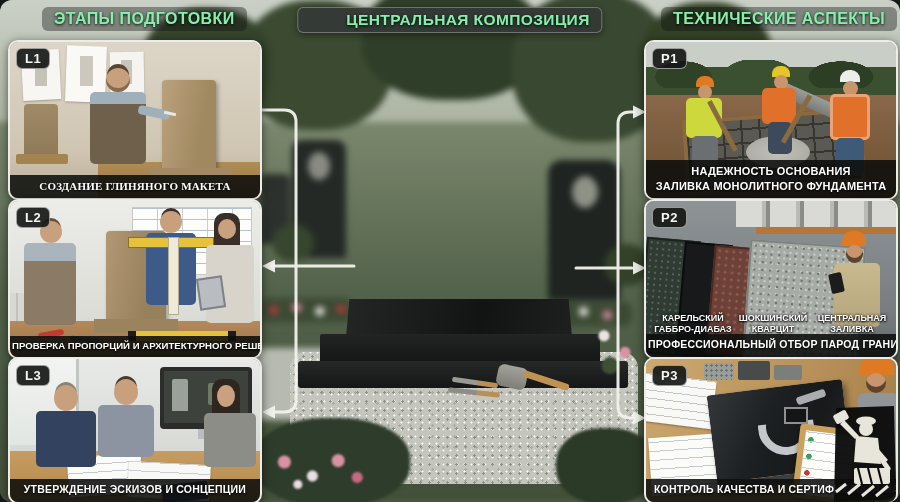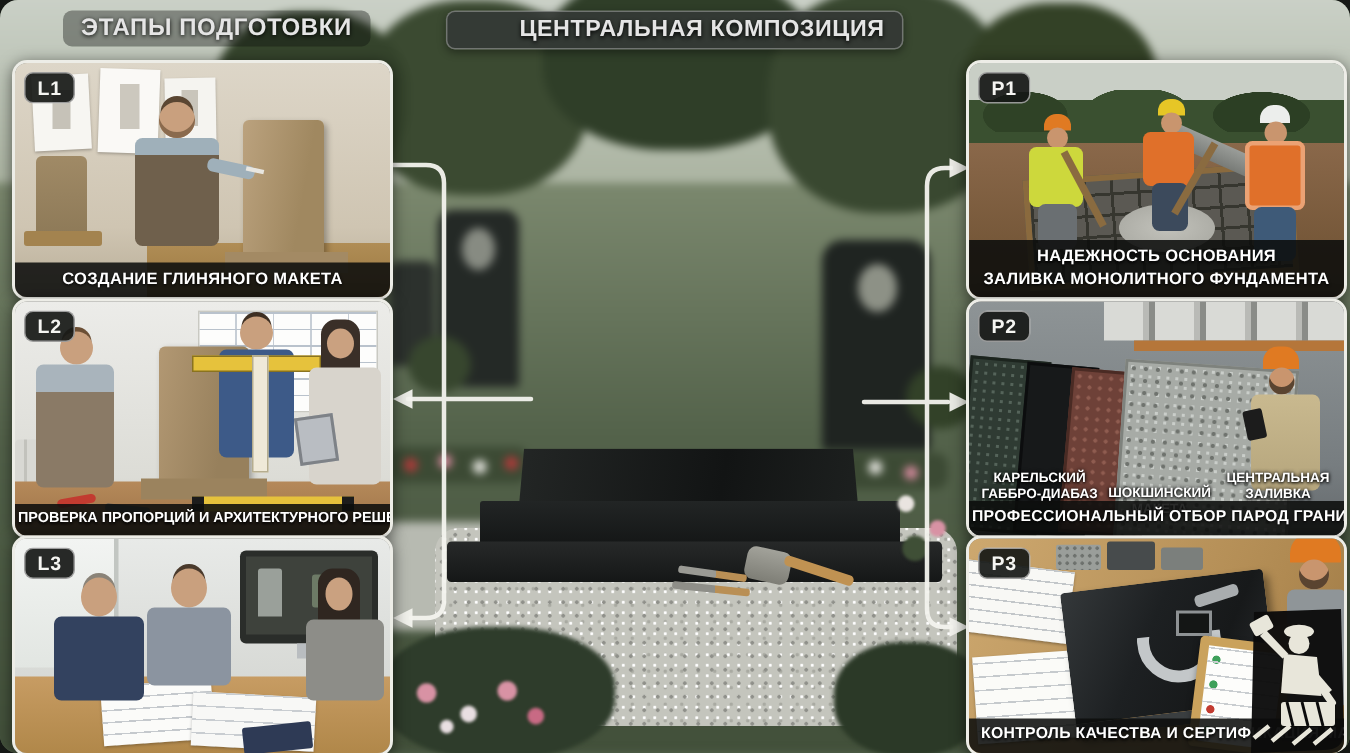--- a/index.html
+++ b/index.html
@@ -13,21 +13,21 @@
          overflow:hidden;box-shadow:0 2px 10px rgba(0,0,0,.55);background:#8b8b84;z-index:6;}
   .scene{position:absolute;inset:0;overflow:hidden;}
   .badge{position:absolute;top:6px;left:6px;z-index:5;background:rgba(22,24,22,.92);color:#f5f5f2;
          font-weight:bold;font-size:13px;padding:2px 8px;border-radius:6px;
          border:1px solid rgba(255,255,255,.55);letter-spacing:.5px;}
   .caption{position:absolute;left:0;right:0;bottom:0;z-index:4;background:rgba(12,14,12,.88);color:#fff;
          font-weight:bold;text-align:center;padding:4px 2px 5px;font-size:10.5px;letter-spacing:.2px;
          line-height:1.3;text-shadow:0 1px 2px #000;white-space:nowrap;overflow:hidden;}
   .caption.tight{font-size:9.6px;letter-spacing:0;}
   
-  .hdr{position:absolute;top:7px;z-index:8;color:#e5e5e5;font-weight:bold;font-size:16px;letter-spacing:.4px;
+  .hdr{position:absolute;top:7px;z-index:8;color:#86efac;font-weight:bold;font-size:16px;letter-spacing:.4px;
        text-shadow:0 1px 3px rgba(0,0,0,.95);background:rgba(12,16,12,.38);padding:3px 12px;border-radius:6px;
        white-space:nowrap;}
   .hdr.pill{background:rgba(52,56,53,.92);border:1px solid rgba(255,255,255,.3);box-shadow:0 2px 6px rgba(0,0,0,.4);padding-left:48px;}
   
   .stele{position:absolute;left:360px;top:52px;width:198px;height:250px;z-index:3;
          background-image:radial-gradient(rgba(255,255,255,.06) .8px,transparent 1px),
             linear-gradient(100deg,#2e3130 0%,#1b1d1c 35%,#121413 65%,#272928 100%);
          background-size:5px 5px,100% 100%;
          clip-path:polygon(2.5% 1.5%,96.5% 0%,100% 98.5%,0% 100%);}
   .stele-text{position:absolute;inset:0;display:flex;flex-direction:column;align-items:center;padding-top:46px;
@@ -96,41 +96,42 @@
       <polygon points="262,412 275,405.5 275,418.5"></polygon>
       <polygon points="262,266 275,259.5 275,272.5"></polygon>
       <polygon points="646,112 633,105.5 633,118.5"></polygon>
       <polygon points="646,268 633,261.5 633,274.5"></polygon>
       <polygon points="646,418 633,411.5 633,424.5"></polygon>
     </g>
   </svg>
 
   <div class="hdr" style="left:42px;">ЭТАПЫ ПОДГОТОВКИ</div>
   <div class="hdr pill" style="left:50%;transform:translateX(-50%);font-size:15.5px;">ЦЕНТРАЛЬНАЯ КОМПОЗИЦИЯ</div>
+  <div class="hdr" style="left:661px;">ТЕХНИЧЕСКИЕ АСПЕКТЫ</div>
 
   <div class="panel" style="left:8px;top:40px;height:156px;">
     <div class="scene" style="background:linear-gradient(180deg,#ddd6c8,#cfc5b2 70%,#b8ad97);">
       <div class="abs" style="left:12px;top:8px;width:38px;height:50px;background:#f7f6f2;transform:rotate(-3deg);box-shadow:0 1px 2px rgba(0,0,0,.25);"></div>
       <div class="abs" style="left:25px;top:18px;width:12px;height:26px;background:#c6c2b8;"></div>
       <div class="abs" style="left:56px;top:4px;width:40px;height:56px;background:#faf9f6;transform:rotate(2deg);box-shadow:0 1px 2px rgba(0,0,0,.25);"></div>
       <div class="abs" style="left:70px;top:14px;width:13px;height:30px;background:#ccc8be;"></div>
       <div class="abs" style="left:100px;top:10px;width:34px;height:46px;background:#f5f4f0;transform:rotate(-1deg);box-shadow:0 1px 2px rgba(0,0,0,.25);"></div>
       <div class="abs" style="left:111px;top:18px;width:11px;height:24px;background:#c9c5bb;"></div>
       <div class="abs" style="left:14px;top:62px;width:34px;height:52px;background:linear-gradient(#a08a66,#8e7a58);border-radius:4px 4px 0 0;"></div>
       <div class="abs" style="left:6px;top:112px;width:52px;height:10px;background:#a3834f;border-radius:2px;"></div>
       <div class="abs" style="left:88px;top:120px;width:162px;height:38px;background:linear-gradient(#b08d55,#97753f);"></div>
       <div class="abs" style="left:152px;top:38px;width:54px;height:92px;background:linear-gradient(100deg,#bba27e,#a08860 70%);border-radius:4px 4px 0 0;box-shadow:2px 2px 4px rgba(0,0,0,.3);"></div>
       <div class="abs" style="left:140px;top:126px;width:82px;height:14px;background:#a38a64;"></div>
       <div class="abs" style="left:96px;top:26px;width:24px;height:24px;background:#c9a07e;border-radius:50%;box-shadow:inset 0 -4px 0 #8a6a4d,0 -5px 0 -1px #5a4632;"></div>
       <div class="abs fig" style="left:80px;top:50px;width:56px;height:72px;background:linear-gradient(#9fb0ba 0 16%,#6f604c 16%);"></div>
       <div class="abs" style="left:128px;top:66px;width:32px;height:9px;background:#9fb0ba;border-radius:4px;transform:rotate(12deg);"></div>
       <div class="abs" style="left:154px;top:70px;width:12px;height:3px;background:#e8e6e0;transform:rotate(12deg);"></div>
     </div>
     <div class="badge">L1</div>
-    <div class="caption" style="font-size:11px;">СОЗДАНИЕ ГЛИНЯНОГО МАКЕТА</div>
+    <div class="caption" style="font-size:11px;font-family:Liberation Serif, serif;">СОЗДАНИЕ ГЛИНЯНОГО МАКЕТА</div>
   </div>
 
   <div class="panel" style="left:8px;top:199px;height:156px;">
     <div class="scene" style="background:linear-gradient(#ecece9,#dcdcd6 75%,#c9c9c0);">
       <div class="abs" style="left:122px;top:6px;width:118px;height:66px;background:#fdfdfc;border:1px solid #c9c9c2;background-image:repeating-linear-gradient(0deg,transparent 0 10px,#b9c2cc 10px 11px),repeating-linear-gradient(90deg,transparent 0 24px,#c7ced6 24px 25px);"></div>
       <div class="abs" style="left:0;top:92px;width:56px;height:36px;background:repeating-linear-gradient(90deg,#d8d8d3 0 6px,#c2c2bc 6px 8px);border-radius:3px;"></div>
       <div class="abs" style="left:0;top:120px;width:250px;height:38px;background:linear-gradient(#b5895a,#9a7044);"></div>
       <div class="abs" style="left:96px;top:30px;width:60px;height:92px;background:linear-gradient(100deg,#b29873,#97805c 70%);border-radius:4px 4px 0 0;box-shadow:2px 2px 4px rgba(0,0,0,.3);"></div>
       <div class="abs" style="left:84px;top:118px;width:84px;height:14px;background:#9b835e;"></div>
       <div class="abs" style="left:30px;top:20px;width:22px;height:22px;background:#c9a07e;border-radius:50%;box-shadow:0 -4px 0 -1px #6b4f35;"></div>
@@ -165,20 +166,21 @@
       <div class="abs" style="left:152px;top:124px;width:46px;height:18px;background:#2e3a55;border-radius:2px;transform:rotate(-6deg);"></div>
       <div class="abs" style="left:44px;top:26px;width:24px;height:26px;background:#c9a07e;border-radius:50%;box-shadow:0 -4px 0 -1px #8a8378;"></div>
       <div class="abs fig" style="left:26px;top:52px;width:60px;height:56px;background:#33425f;"></div>
       <div class="abs" style="left:104px;top:20px;width:24px;height:26px;background:#c9a07e;border-radius:50%;box-shadow:0 -4px 0 -1px #4a3a2c;"></div>
       <div class="abs fig" style="left:88px;top:46px;width:56px;height:52px;background:#8b94a0;"></div>
       <div class="abs" style="left:202px;top:20px;width:28px;height:46px;background:#2f2620;border-radius:10px;"></div>
       <div class="abs" style="left:207px;top:26px;width:18px;height:22px;background:#caa180;border-radius:50%;"></div>
       <div class="abs fig" style="left:194px;top:54px;width:52px;height:54px;background:#8d8d88;"></div>
     </div>
     <div class="badge">L3</div>
+    <div class="caption">УТВЕРЖДЕНИЕ ЭСКИЗОВ И СОНЦЕПЦИИ</div>
   </div>
 
   <div class="panel" style="left:644px;top:40px;height:156px;">
     <div class="scene" style="background:linear-gradient(#c9cfc6 0 16%,#3a5030 16% 34%,#8a684a 34%,#6b4f30);">
       <div class="abs" style="left:0;top:18px;width:250px;height:28px;background:radial-gradient(ellipse 40px 22px at 15% 60%,#2f4226 70%,transparent 71%),radial-gradient(ellipse 50px 24px at 45% 55%,#3a5030 70%,transparent 71%),radial-gradient(ellipse 46px 22px at 78% 60%,#2c3f24 70%,transparent 71%);"></div>
       <div class="abs" style="left:38px;top:72px;width:172px;height:66px;transform:rotate(-4deg);background-color:#5b5953;background-image:repeating-linear-gradient(90deg,#36362f 0 2px,transparent 2px 18px),repeating-linear-gradient(0deg,#36362f 0 2px,transparent 2px 14px);border:4px solid #8a6a3e;"></div>
       <div class="abs" style="left:100px;top:94px;width:64px;height:32px;background:radial-gradient(#c2c2bb,#a5a59e);border-radius:50%;"></div>
       <div class="abs" style="left:128px;top:52px;width:72px;height:14px;background:linear-gradient(#9a9d99,#787b77);transform:rotate(24deg);border-radius:3px;"></div>
       <div class="abs" style="left:50px;top:34px;width:18px;height:11px;background:#e07a22;border-radius:8px 8px 0 0;"></div>
       <div class="abs" style="left:52px;top:43px;width:14px;height:14px;background:#c9956e;border-radius:50%;"></div>
@@ -211,23 +213,23 @@
       <div class="abs" style="left:64px;top:46px;width:52px;height:106px;background-color:#6e4138;background-image:radial-gradient(#8f5c50 1.2px,transparent 1.5px);background-size:7px 7px;transform:rotate(5deg);border:2px solid #4a2b24;"></div>
       <div class="abs" style="left:100px;top:42px;width:112px;height:118px;background-color:#a7aba6;background-image:radial-gradient(#6f736e 1.2px,transparent 1.6px),radial-gradient(#caceca 1px,transparent 1.3px);background-size:8px 8px,6px 6px;transform:rotate(4deg);border:2px solid #7e827d;"></div>
       <div class="abs" style="left:196px;top:30px;width:24px;height:15px;background:#e07a22;border-radius:10px 10px 0 0;"></div>
       <div class="abs" style="left:200px;top:44px;width:17px;height:18px;background:#c9956e;border-radius:50%;box-shadow:inset 0 -5px 0 #5a4430;"></div>
       <div class="abs fig" style="left:188px;top:62px;width:46px;height:64px;background:linear-gradient(#c9b98f,#b5a57c);"></div>
       <div class="abs" style="left:184px;top:72px;width:13px;height:20px;background:#1c1c1c;transform:rotate(-12deg);border-radius:2px;"></div>
       <div class="stone-label" style="left:6px;bottom:22px;width:82px;">
         <div>КАРЕЛЬСКИЙ</div>
         <div>ГАББРО-ДИАБАЗ</div>
       </div>
-      <div class="stone-label" style="left:88px;bottom:12px;width:78px;">
+      <div class="stone-label" style="left:88px;bottom:22px;width:78px;">
         <div>ШОКШИНСКИЙ</div>
-        <div>МАКЕТА</div>
+        <div>КВАРЦИТ</div>
       </div>
       <div class="stone-label" style="left:166px;bottom:22px;width:80px;">
         <div>ЦЕНТРАЛЬНАЯ</div>
         <div>ЗАЛИВКА</div>
       </div>
     </div>
     <div class="badge">P2</div>
     <div class="caption">ПРОФЕССИОНАЛЬНЫЙ ОТБОР ПАРОД ГРАНИТА</div>
   </div>
 

